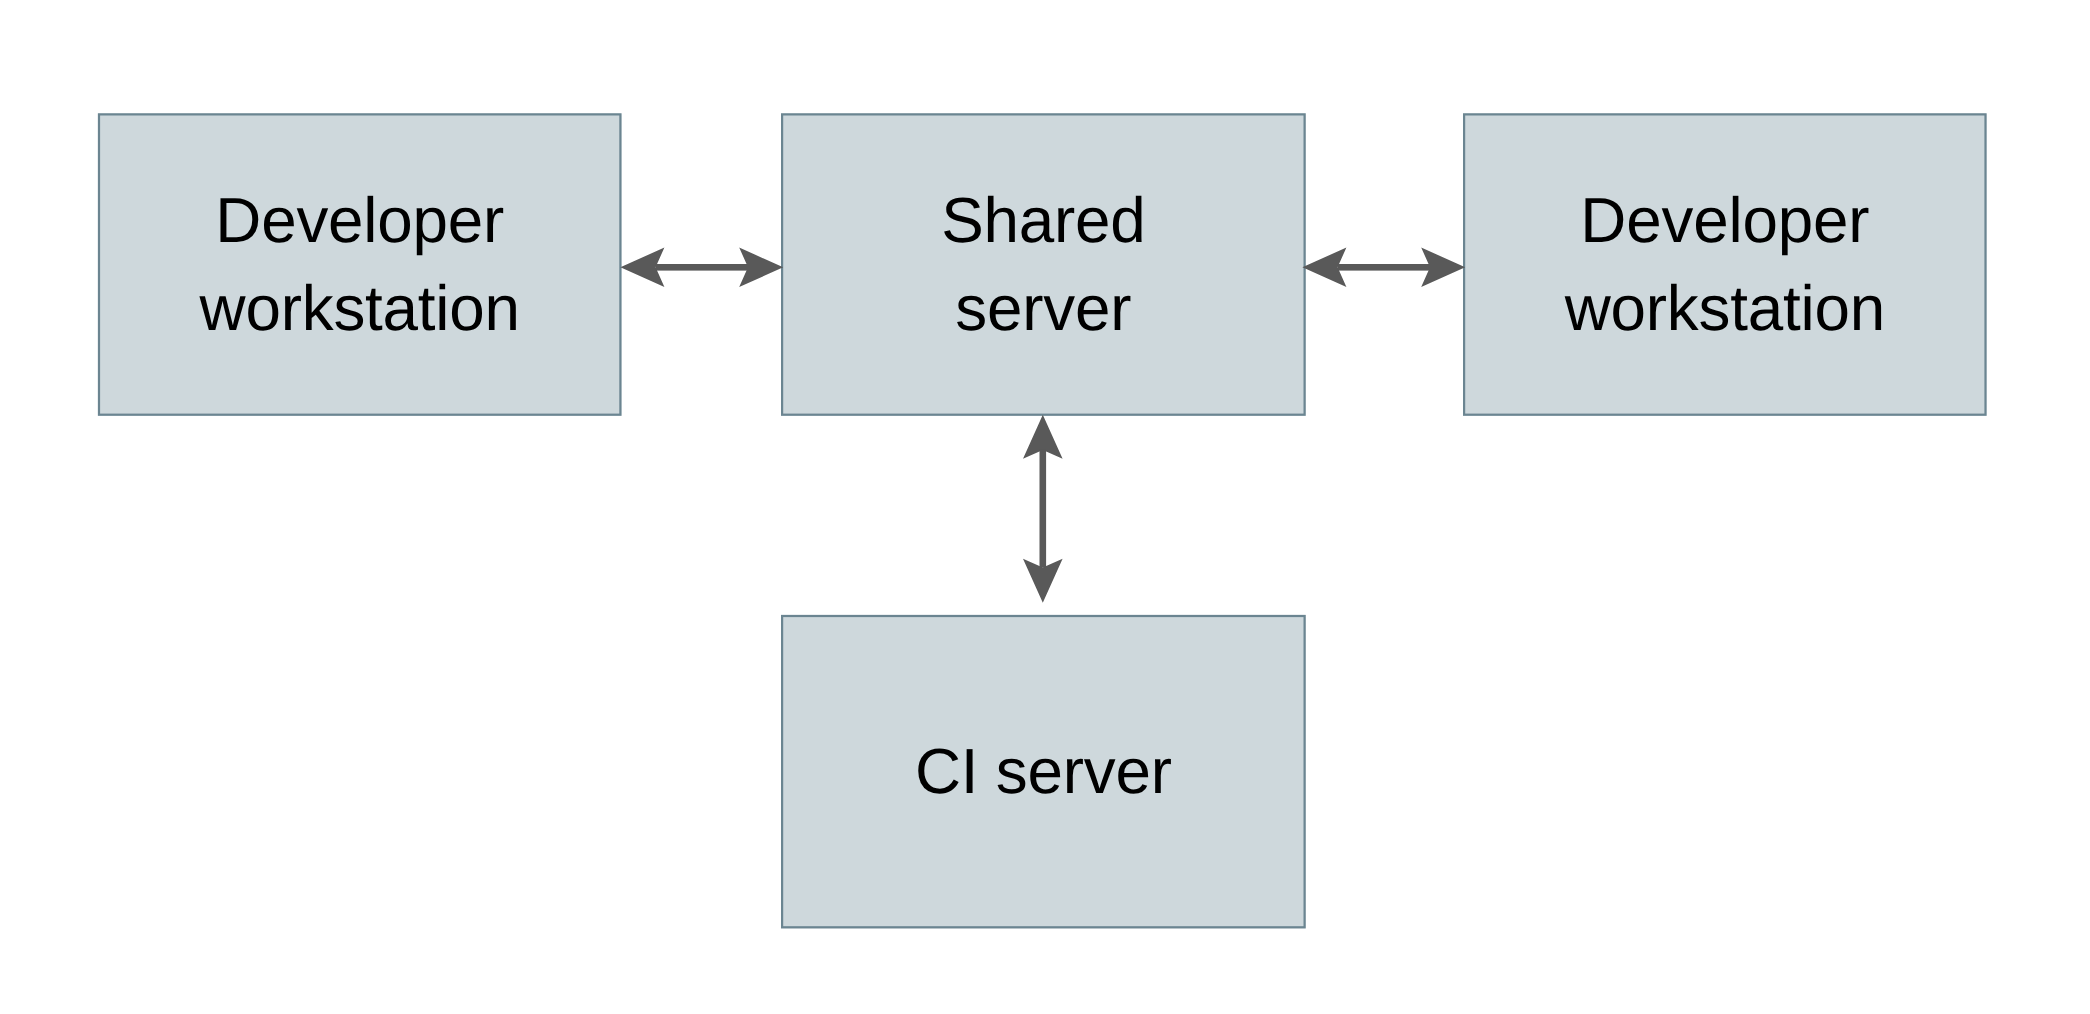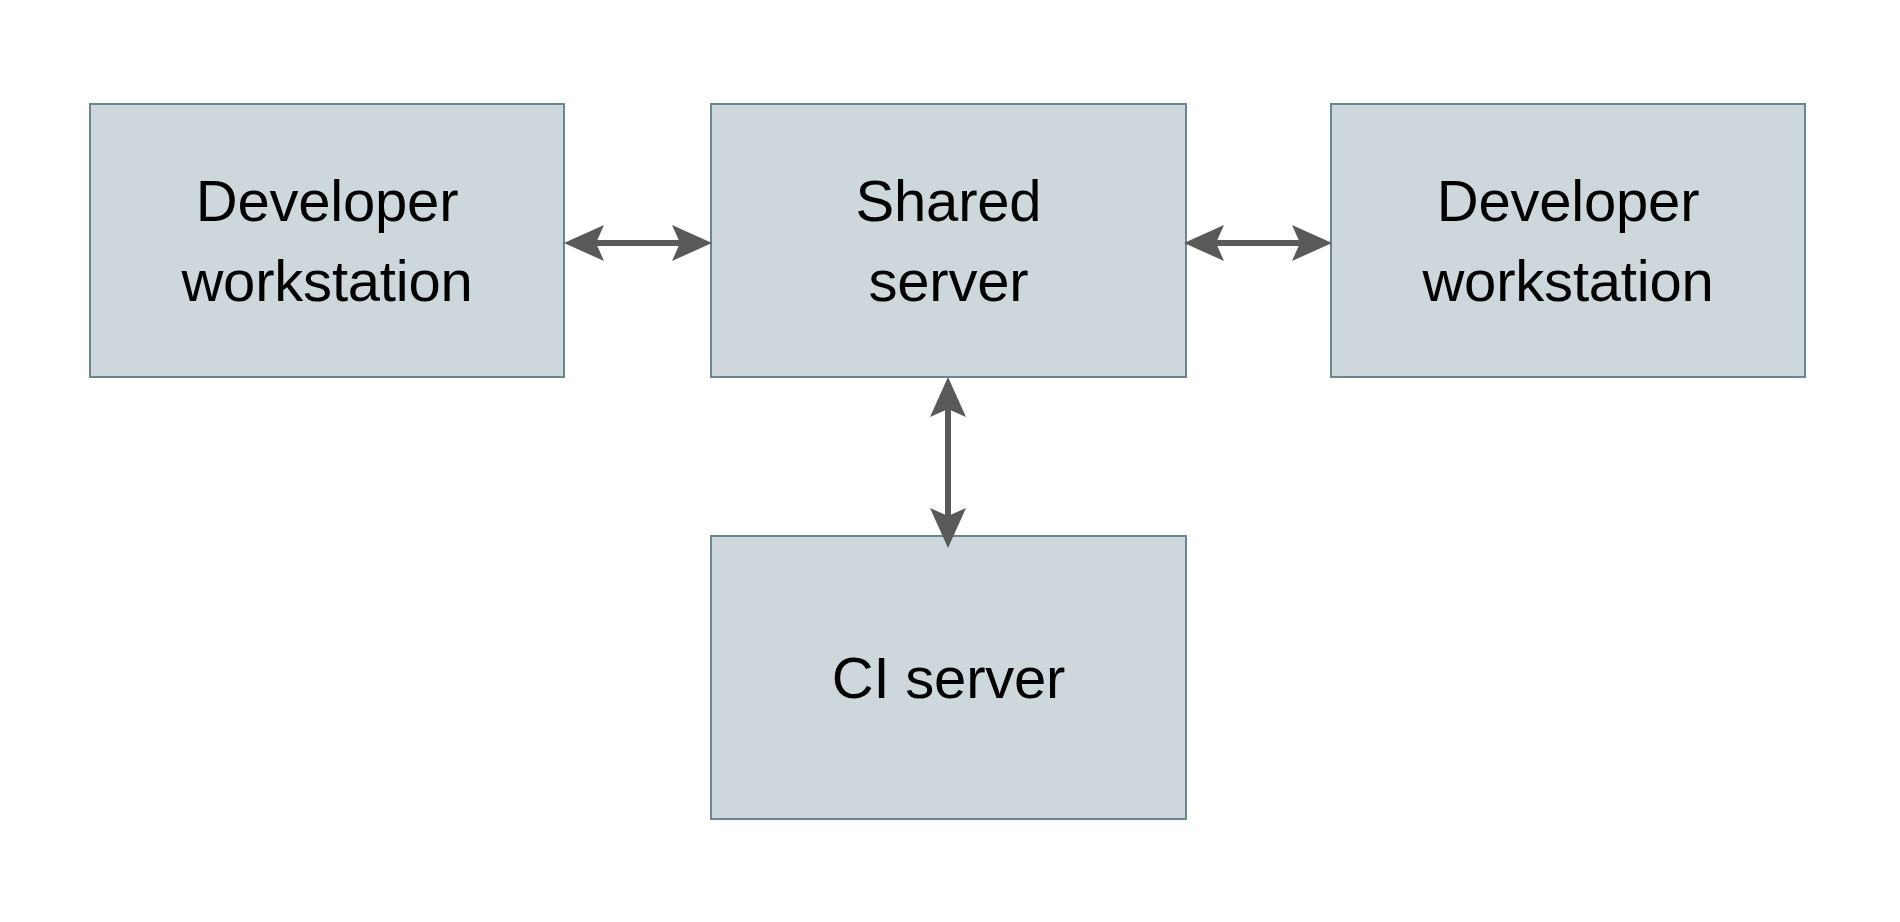--- a/index.html
+++ b/index.html
@@ -34,21 +34,21 @@
     font-size: 58px;
     line-height: 80px;
     font-weight: 400;
     letter-spacing: -0.2px;
     white-space: pre-line;
     padding: 0 8px;
   }
   #node-dev-left   { left: 89px;   top: 103px; width: 476px; height: 275px; }
   #node-shared-cache { left: 710px;  top: 103px; width: 477px; height: 275px; }
   #node-dev-right  { left: 1330px; top: 103px; width: 476px; height: 275px; }
-  #node-ci-server  { left: 710px;  top: 535px; width: 477px; height: 285px; }
+  #node-ci-server  { left: 710px;  top: 559px; width: 477px; height: 285px; }
 
   .connector {
     position: absolute;
     pointer-events: none;
   }
   #connector-left  { left: 560px;  top: 212px; width: 156px; height: 62px; }
   #connector-right { left: 1182px; top: 212px; width: 154px; height: 62px; }
   #connector-down  { left: 917px;  top: 374px; width: 62px;  height: 177px; }
 </style>
 </head>

